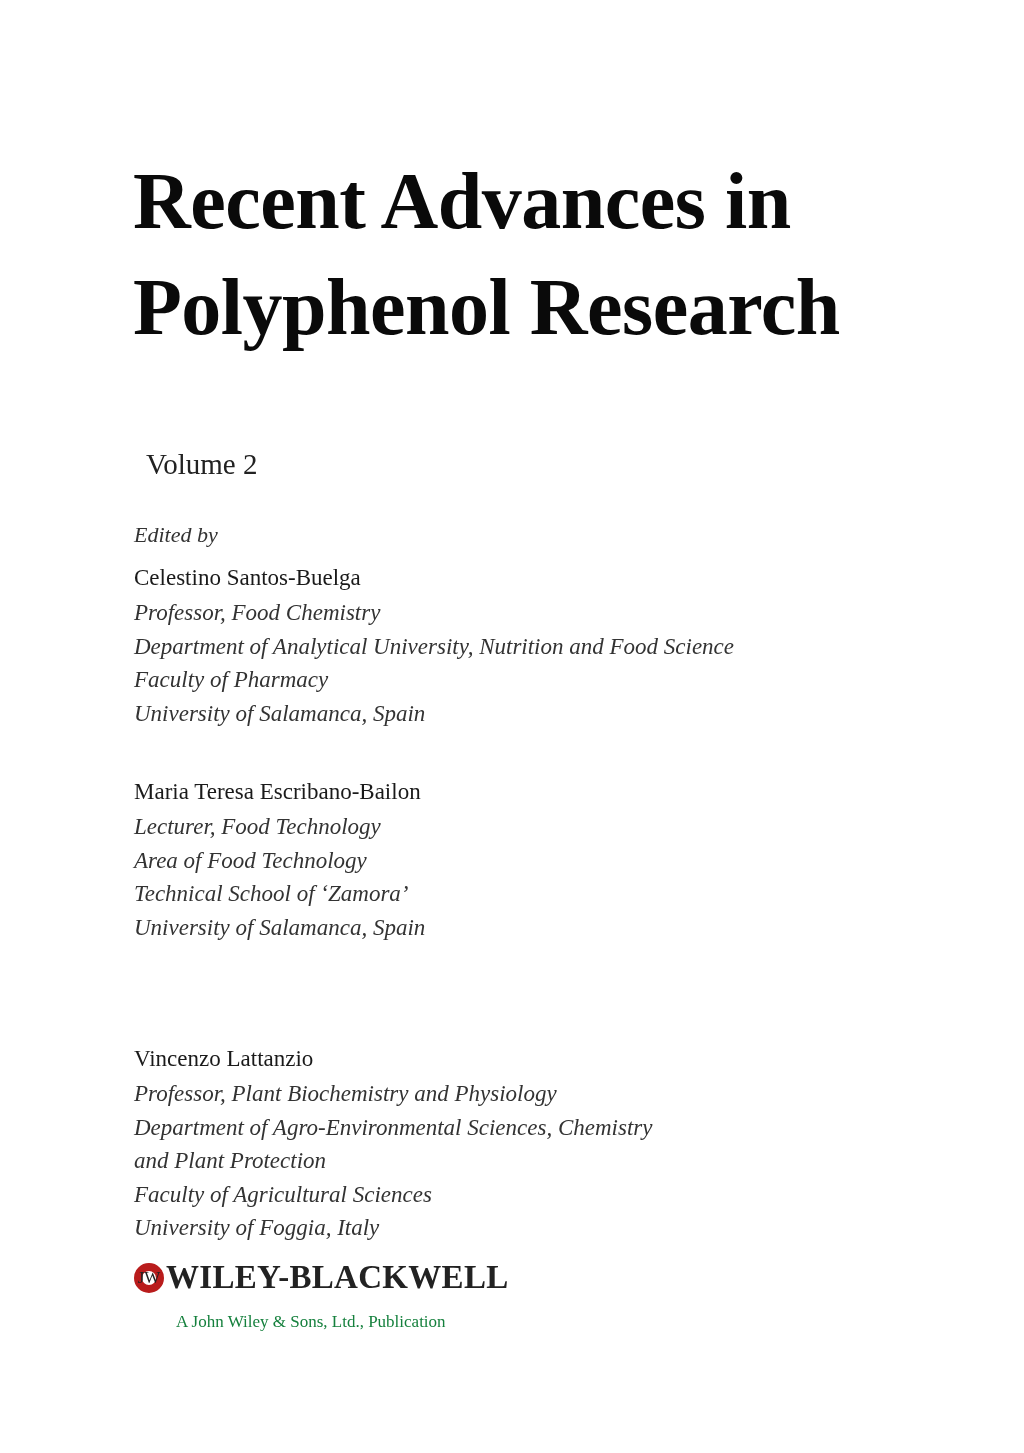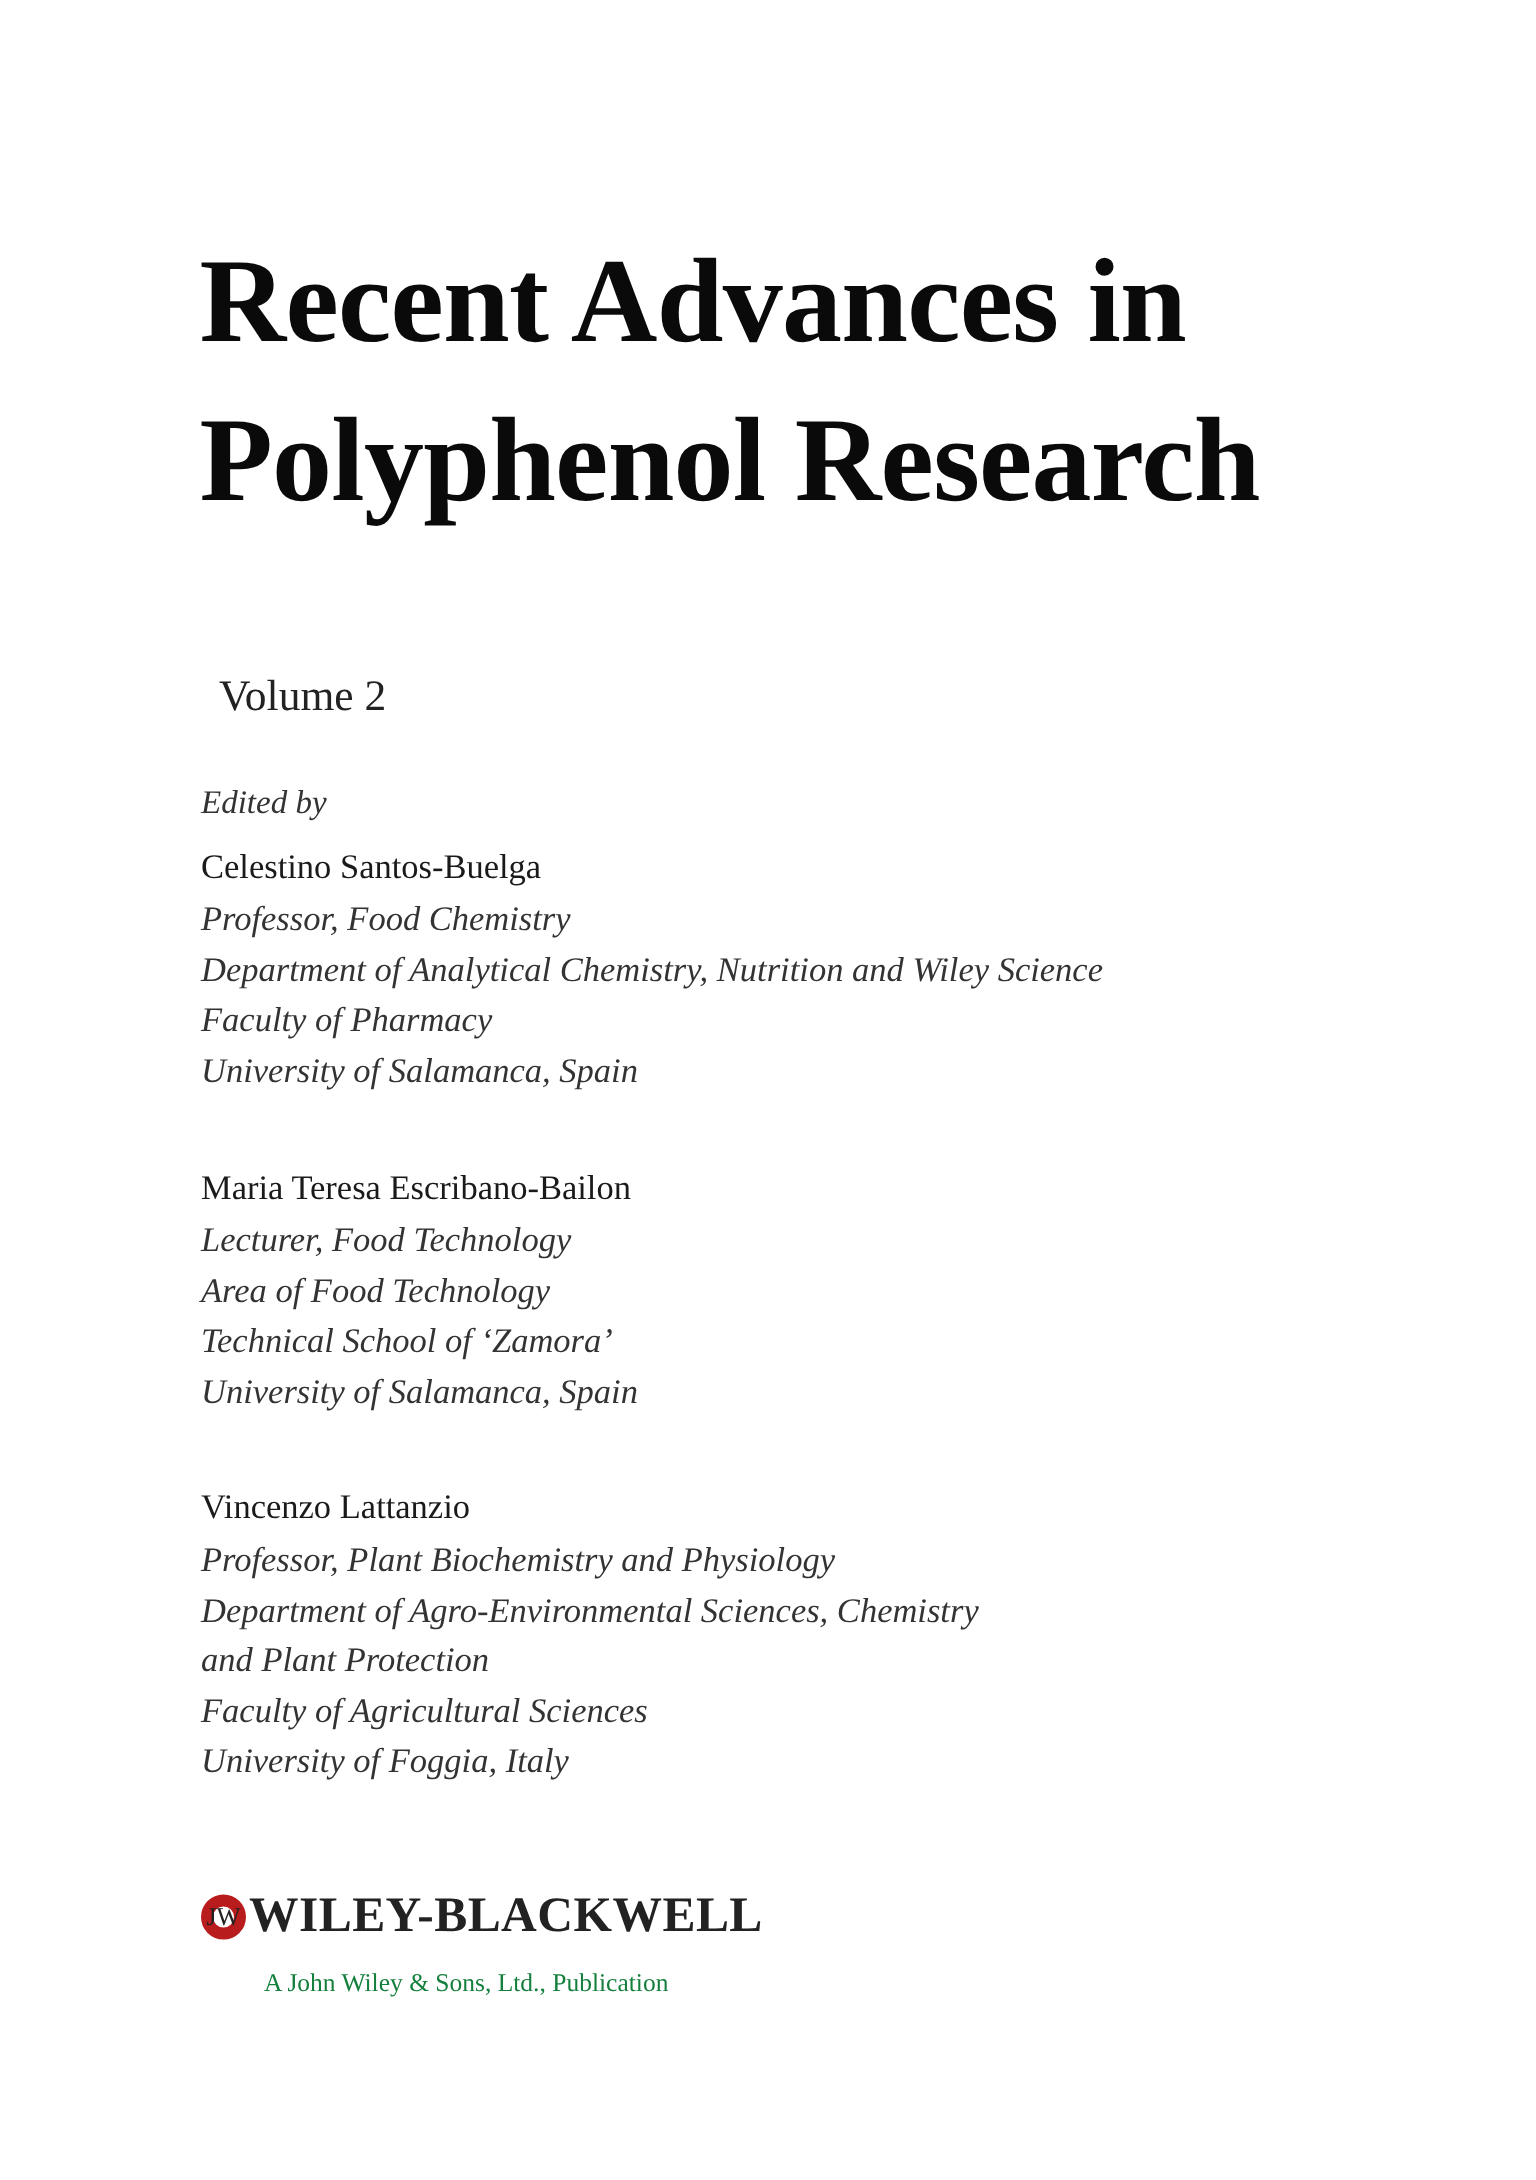--- a/index.html
+++ b/index.html
@@ -10,21 +10,21 @@
       font-size: 80px; line-height: 106px; letter-spacing: -0.5px; color: #0a0a0a;
       margin: 0; white-space: nowrap;
     }
     .volume { position: absolute; left: 134px; top: 436px; font-size: 29px; color: #222; margin: 12px; }
     .edited-by { position: absolute; left: 134px; top: 522px; font-size: 22px; font-style: italic; color: #333; }
     .editor { position: absolute; left: 134px; }
     .editor .name { font-size: 23px; color: #1a1a1a; line-height: 36px; margin: 0; }
     .editor .aff { font-size: 23px; font-style: italic; color: #333; line-height: 33.6px; margin: 0; }
     #editor-0 { top: 560px; }
     #editor-1 { top: 774px; }
-    #editor-2 { top: 987px; font-family: Liberation Serif, serif; }
+    #editor-2 { top: 1041px; font-family: Liberation Serif, serif; }
     .publisher { position: absolute; left: 134px; top: 1259px; display: flex; align-items: center; }
     .wiley-logo {
       width: 30px; height: 30px; border: 8px solid #b91c1c; border-radius: 50%;
       display: flex; align-items: center; justify-content: center;
       font-family: "Liberation Serif", serif; font-size: 17px; color: #222; margin-right: 2px; box-sizing: border-box;
     }
     .publisher-name { font-family: "Liberation Serif", serif; font-size: 33px; font-weight: bold; color: #222; letter-spacing: 0.3px; }
     .imprint { position: absolute; left: 176px; top: 1312px; font-size: 17px; color: #15803d; }
   </style>
 </head>
@@ -35,21 +35,21 @@
   <span>Polyphenol Research</span>
 </h1>
 
 <div class="volume">Volume 2</div>
 
 <div class="edited-by">Edited by</div>
 
 <div class="editor" id="editor-0">
   <div class="name">Celestino Santos-Buelga</div>
   <div class="aff">Professor, Food Chemistry</div>
-  <div class="aff">Department of Analytical Chemistry, Nutrition and Wiley Science</div>
+  <div class="aff">Department of Analytical University, Nutrition and Food Science</div>
   <div class="aff">Faculty of Pharmacy</div>
   <div class="aff">University of Salamanca, Spain</div>
 </div>
 
 <div class="editor" id="editor-1">
   <div class="name">Maria Teresa Escribano-Bailon</div>
   <div class="aff">Lecturer, Food Technology</div>
   <div class="aff">Area of Food Technology</div>
   <div class="aff">Technical School of ‘Zamora’</div>
   <div class="aff">University of Salamanca, Spain</div>

